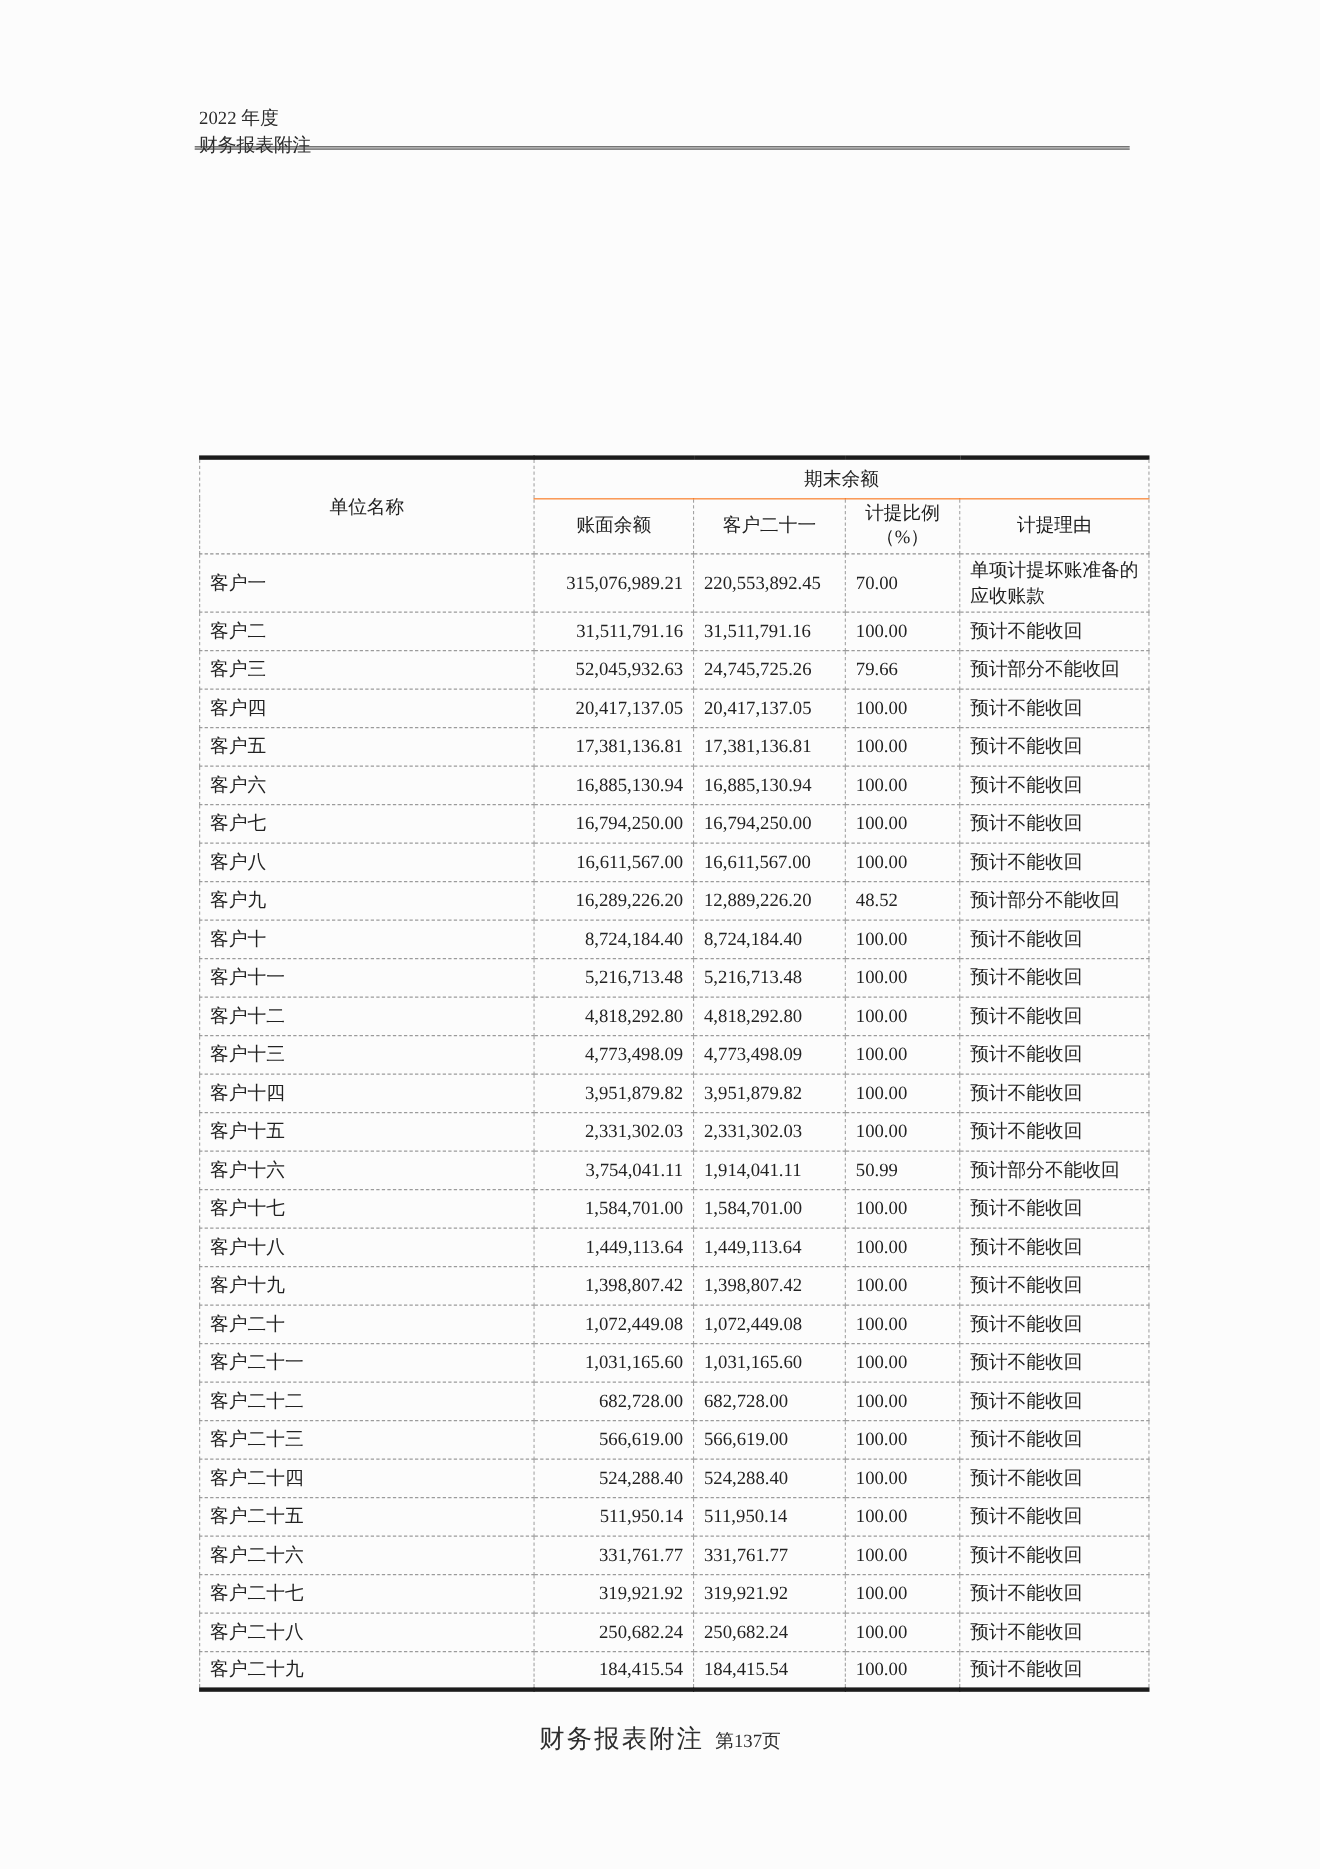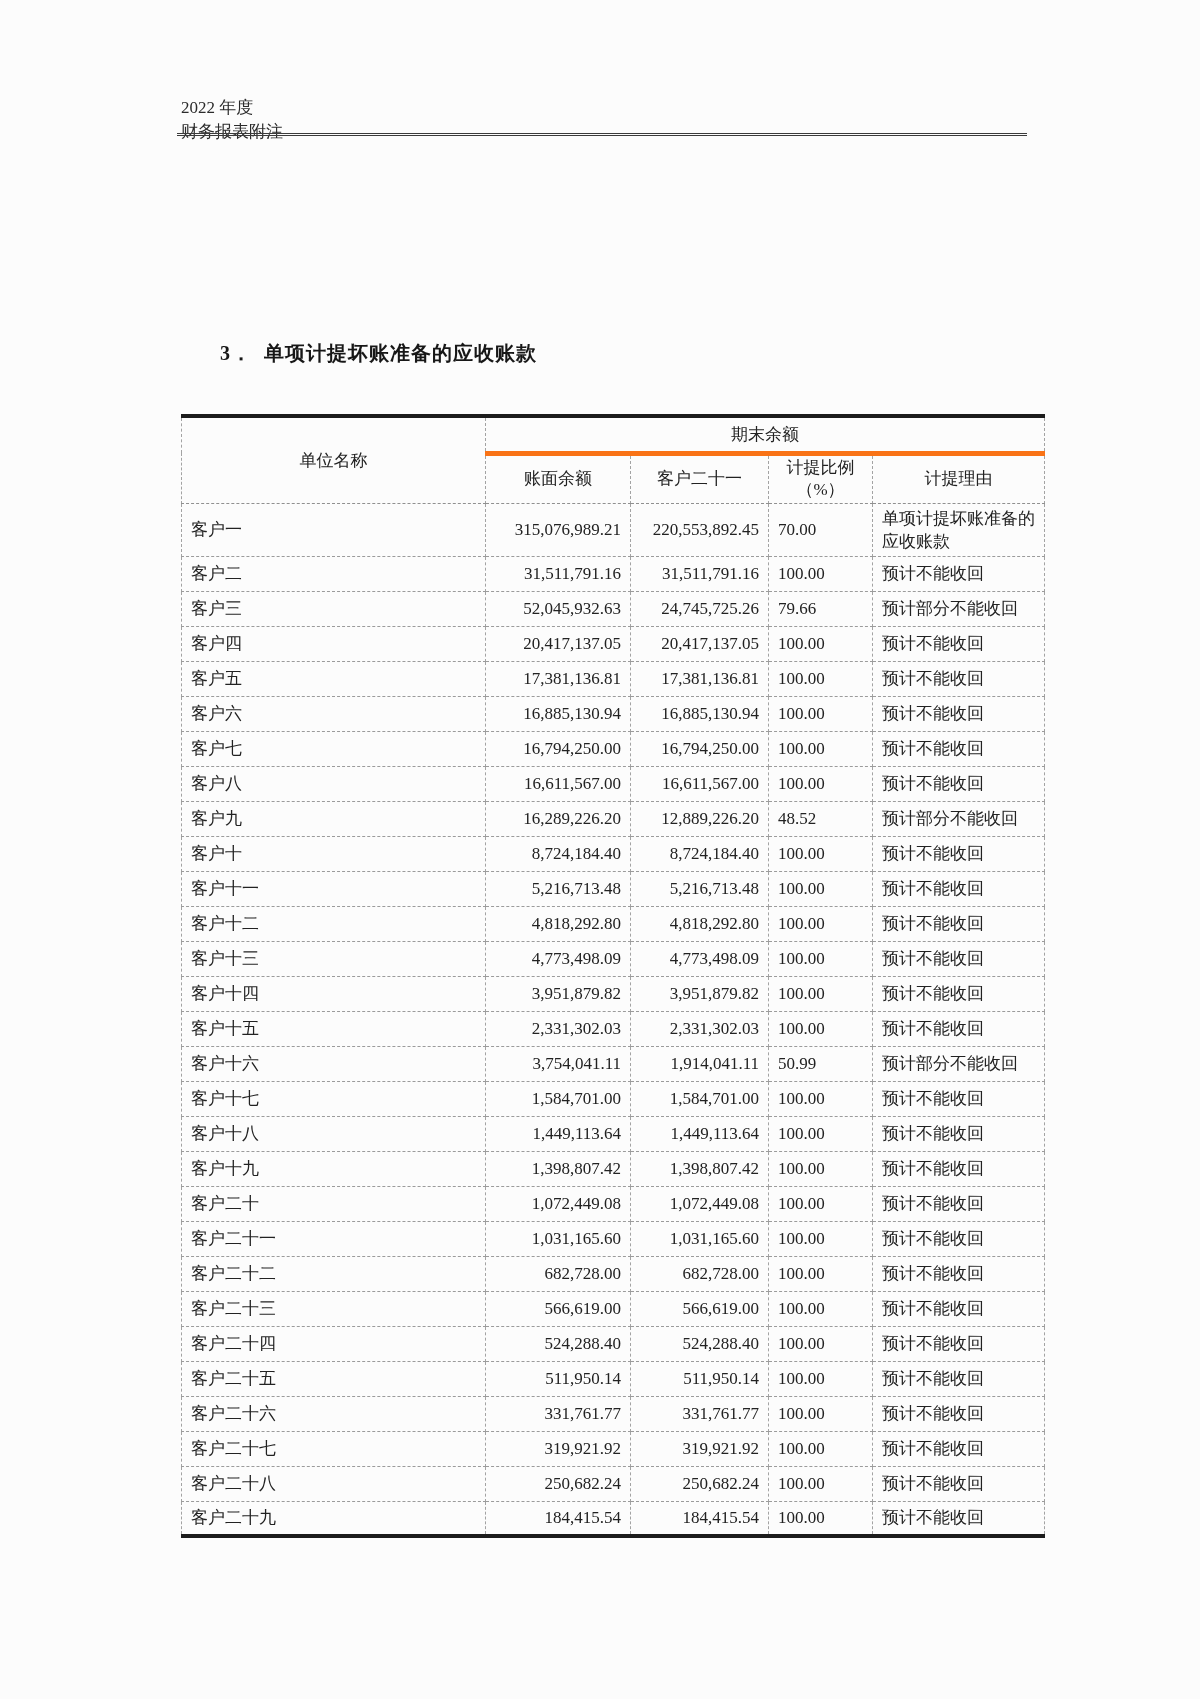--- a/index.html
+++ b/index.html
@@ -57,29 +57,29 @@
     font-size: 17px;
     color: #222;
   }
   .acct-table th, .acct-table td {
     font-weight: normal;
     vertical-align: middle;
     border-left: 1px dashed #a3a3a3;
     border-right: 1px dashed #a3a3a3;
   }
   .acct-table thead th { text-align: center; }
-  .th-span-top { height: 37px; border-bottom: 5px solid #f97316; }
+  .th-span-top { height: 37px; border-bottom: 1px solid #f97316; }
   .th-sub { height: 50px; border-bottom: 1px dashed #909090; line-height: 22px; }
   .th-unit { border-bottom: 1px dashed #909090; }
   .acct-table tbody tr { height: 35px; }
   .acct-table tbody td { border-bottom: 1px dashed #9b9b9b; padding: 3px 9px; line-height: 23px; }
   .acct-table tbody tr:last-child td { border-bottom: none; }
   td.c-name   { text-align: left;  padding-left: 11px; }
   td.c-book   { text-align: right; }
-  td.c-prov   { text-align: right; }
+  td.c-prov   { }
   td.c-ratio  { text-align: left; padding-right: 8px; }
   td.c-reason { text-align: left;  padding-left: 12px; }
   
   .page-footer {
     position: absolute;
     left: 0;
     top: 1565px;
     width: 1200px;
     text-align: center;
     color: #2d2d2d;
@@ -91,23 +91,20 @@
 <body>
 
 <div class="page">
 
   <div class="running-head">
     <div>2022 年度</div>
     <div>财务报表附注</div>
   </div>
   <div class="head-rule"></div>
 
-  <div class="section-title">
-    <span class="num">3．</span><span>单项计提坏账准备的应收账款</span>
-  </div>
 
   <table class="acct-table">
     <colgroup>
       <col style="width:304px">
       <col style="width:145px">
       <col style="width:138px">
       <col style="width:104px">
       <col style="width:172px">
     </colgroup>
     <thead>
@@ -325,14 +322,17 @@
         <tr>
       <td class="c-name">客户二十九</td>
       <td class="c-book">184,415.54</td>
       <td class="c-prov">184,415.54</td>
       <td class="c-ratio">100.00</td>
       <td class="c-reason">预计不能收回</td>
     </tr>
       </tbody>
   </table>
 
+  <div class="page-footer">
+    <span class="doc">财务报表附注</span><span class="pg">第137页</span>
+  </div>
 
 </div>
 
 </body></html>

